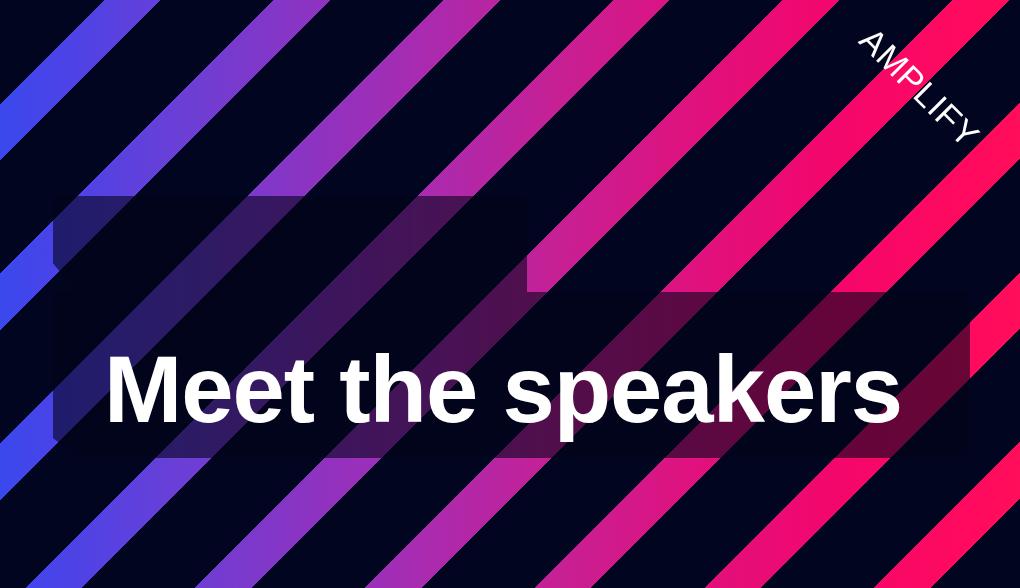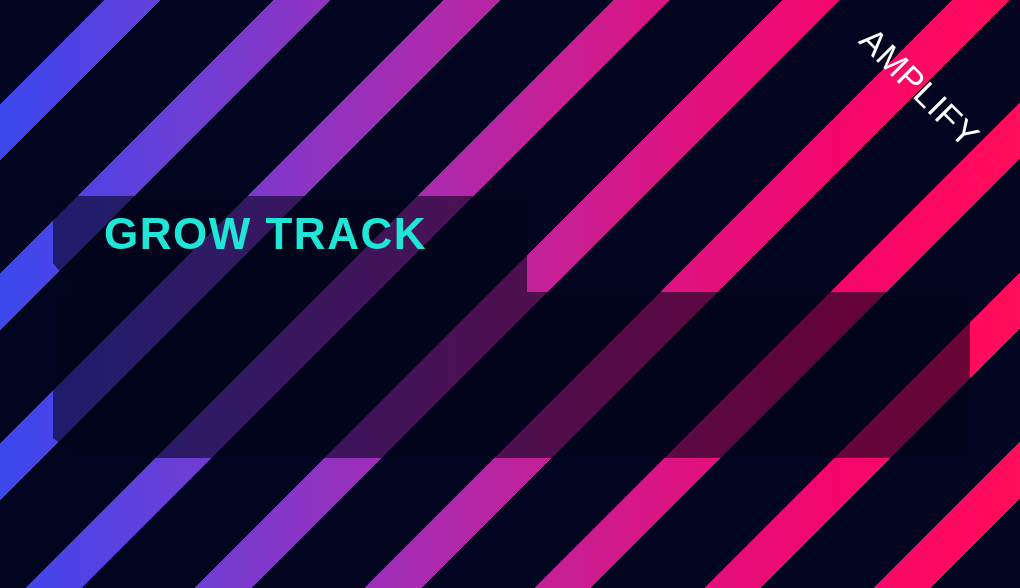--- a/index.html
+++ b/index.html
@@ -119,20 +119,20 @@
 
 <div id="banner">
 
   <div class="stripe-layer">
     <div class="stripe-color"></div>
   </div>
 
   <div class="panel" id="panel-eyebrow"></div>
   <div class="panel" id="panel-headline"></div>
 
-  <div id="eyebrow">GROW TRACK</div>
 
+  <div id="headline">Meet the speakers</div>
 
   <div id="wordmark">
     <div id="wordmark-text">AMPLIFY</div>
   </div>
 
 </div>
 
 </body></html>

